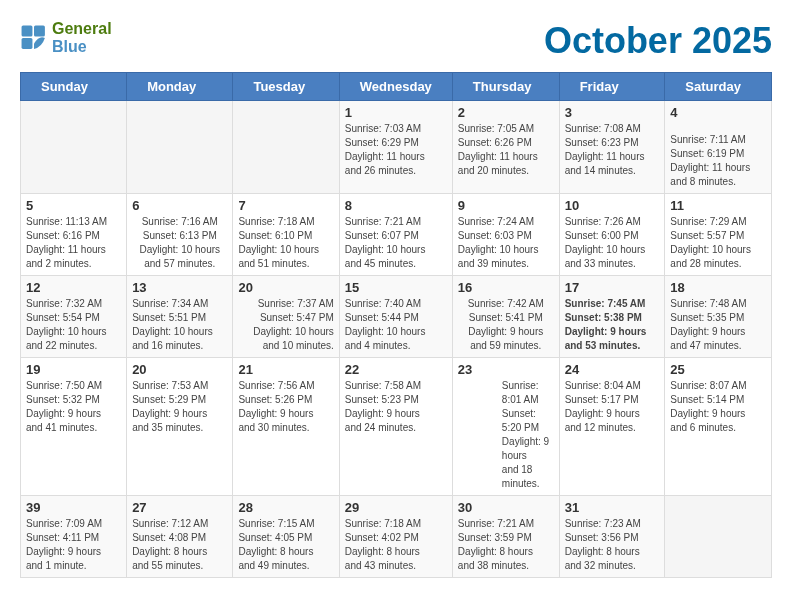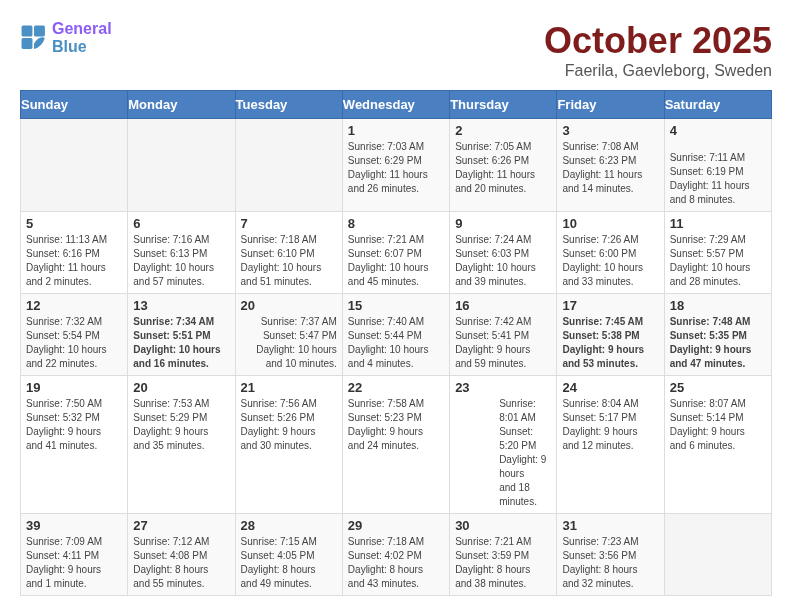--- a/index.html
+++ b/index.html
@@ -24,37 +24,37 @@
     .logo-icon {
       width: 28px;
       height: 28px;
     }
     .title-area {
       text-align: right;
     }
     .month-title {
       font-size: 36px;
       font-weight: bold;
-      color: #7f1d1d;
+      color: #0369a1;
     }
     .location-title {
       font-size: 16px;
       color: #555;
     }
     .calendar {
       width: 100%;
       border-collapse: collapse;
       border: 1px solid #ccc;
     }
     .calendar th {
       background-color: #4a7fc1;
       color: #fff;
       font-size: 13px;
       font-weight: bold;
-      padding: 6px 0;
+      padding: 6px 20px;
       text-align: left;
       border: 1px solid #3a6aa8;
     }
     .calendar td {
       vertical-align: top;
       padding: 4px 5px;
       border: 1px solid #ddd;
       width: calc(100% / 7);
       min-height: 80px;
       background: #fff;
@@ -85,27 +85,26 @@
 
 <div class="header-area">
   <div class="logo">
     <svg class="logo-icon" viewBox="0 0 36 36" xmlns="http://www.w3.org/2000/svg">
       <rect x="2" y="2" width="14" height="14" rx="2" fill="#4a90c4"></rect>
       <rect x="18" y="2" width="14" height="14" rx="2" fill="#4a90c4"></rect>
       <rect x="2" y="18" width="14" height="14" rx="2" fill="#4a90c4"></rect>
       <path d="M18 25 Q25 14 32 18 Q28 30 18 32 Z" fill="#4a90c4"></path>
     </svg>
     <div>
-      <div style="font-size:16px;font-weight:bold;color:#8b5cf6;line-height:1.1;">General</div>
+      <div style="font-size:16px;font-weight:bold;color:#4d7c0f;line-height:1.1;">General</div>
       <div style="font-size:16px;font-weight:bold;color:#4a90c4;line-height:1.1;">Blue</div>
     </div>
   </div>
   <div class="title-area">
     <div class="month-title">October 2025</div>
-    <div class="location-title">Faerila, Gaevleborg, Sweden</div>
   </div>
 </div>
 
 <table class="calendar">
   <thead>
     <tr>
     <th>Sunday</th>
         <th>Monday</th>
         <th>Tuesday</th>
         <th>Wednesday</th>
@@ -151,21 +150,21 @@
       <tr>
         <td>
           <div class="day-number">5</div>
           <div class="day-info" style="white-space: pre-line;">Sunrise: 11:13 AM
 Sunset: 6:16 PM
 Daylight: 11 hours
 and 2 minutes.</div>
         </td>
         <td>
           <div class="day-number">6</div>
-          <div class="day-info" style="white-space: pre-line;">Sunrise: 7:16 AM
+          <div class="day-info" style="white-space: pre-line; text-align: center;">Sunrise: 7:16 AM
 Sunset: 6:13 PM
 Daylight: 10 hours
 and 57 minutes.</div>
         </td>
         <td>
           <div class="day-number">7</div>
           <div class="day-info" style="white-space: pre-line;">Sunrise: 7:18 AM
 Sunset: 6:10 PM
 Daylight: 10 hours
 and 51 minutes.</div>
@@ -202,56 +201,56 @@
       <tr>
         <td>
           <div class="day-number">12</div>
           <div class="day-info" style="white-space: pre-line;">Sunrise: 7:32 AM
 Sunset: 5:54 PM
 Daylight: 10 hours
 and 22 minutes.</div>
         </td>
         <td>
           <div class="day-number">13</div>
-          <div class="day-info" style="white-space: pre-line; font-weight: bold;">Sunrise: 7:34 AM
+          <div class="day-info" style="white-space: pre-line;">Sunrise: 7:34 AM
 Sunset: 5:51 PM
 Daylight: 10 hours
 and 16 minutes.</div>
         </td>
         <td>
           <div class="day-number">20</div>
           <div class="day-info" style="white-space: pre-line; text-align: right;">Sunrise: 7:37 AM
 Sunset: 5:47 PM
 Daylight: 10 hours
 and 10 minutes.</div>
         </td>
         <td>
           <div class="day-number">15</div>
           <div class="day-info" style="white-space: pre-line;">Sunrise: 7:40 AM
 Sunset: 5:44 PM
 Daylight: 10 hours
 and 4 minutes.</div>
         </td>
         <td>
           <div class="day-number">16</div>
-          <div class="day-info" style="white-space: pre-line;">Sunrise: 7:42 AM
+          <div class="day-info" style="white-space: pre-line; text-align: center;">Sunrise: 7:42 AM
 Sunset: 5:41 PM
 Daylight: 9 hours
 and 59 minutes.</div>
         </td>
         <td>
           <div class="day-number">17</div>
           <div class="day-info" style="white-space: pre-line; font-weight: bold;">Sunrise: 7:45 AM
 Sunset: 5:38 PM
 Daylight: 9 hours
 and 53 minutes.</div>
         </td>
         <td>
           <div class="day-number">18</div>
-          <div class="day-info" style="white-space: pre-line; font-weight: bold;">Sunrise: 7:48 AM
+          <div class="day-info" style="white-space: pre-line;">Sunrise: 7:48 AM
 Sunset: 5:35 PM
 Daylight: 9 hours
 and 47 minutes.</div>
         </td>
       </tr>
       <tr>
         <td>
           <div class="day-number">19</div>
           <div class="day-info" style="white-space: pre-line;">Sunrise: 7:50 AM
 Sunset: 5:32 PM

